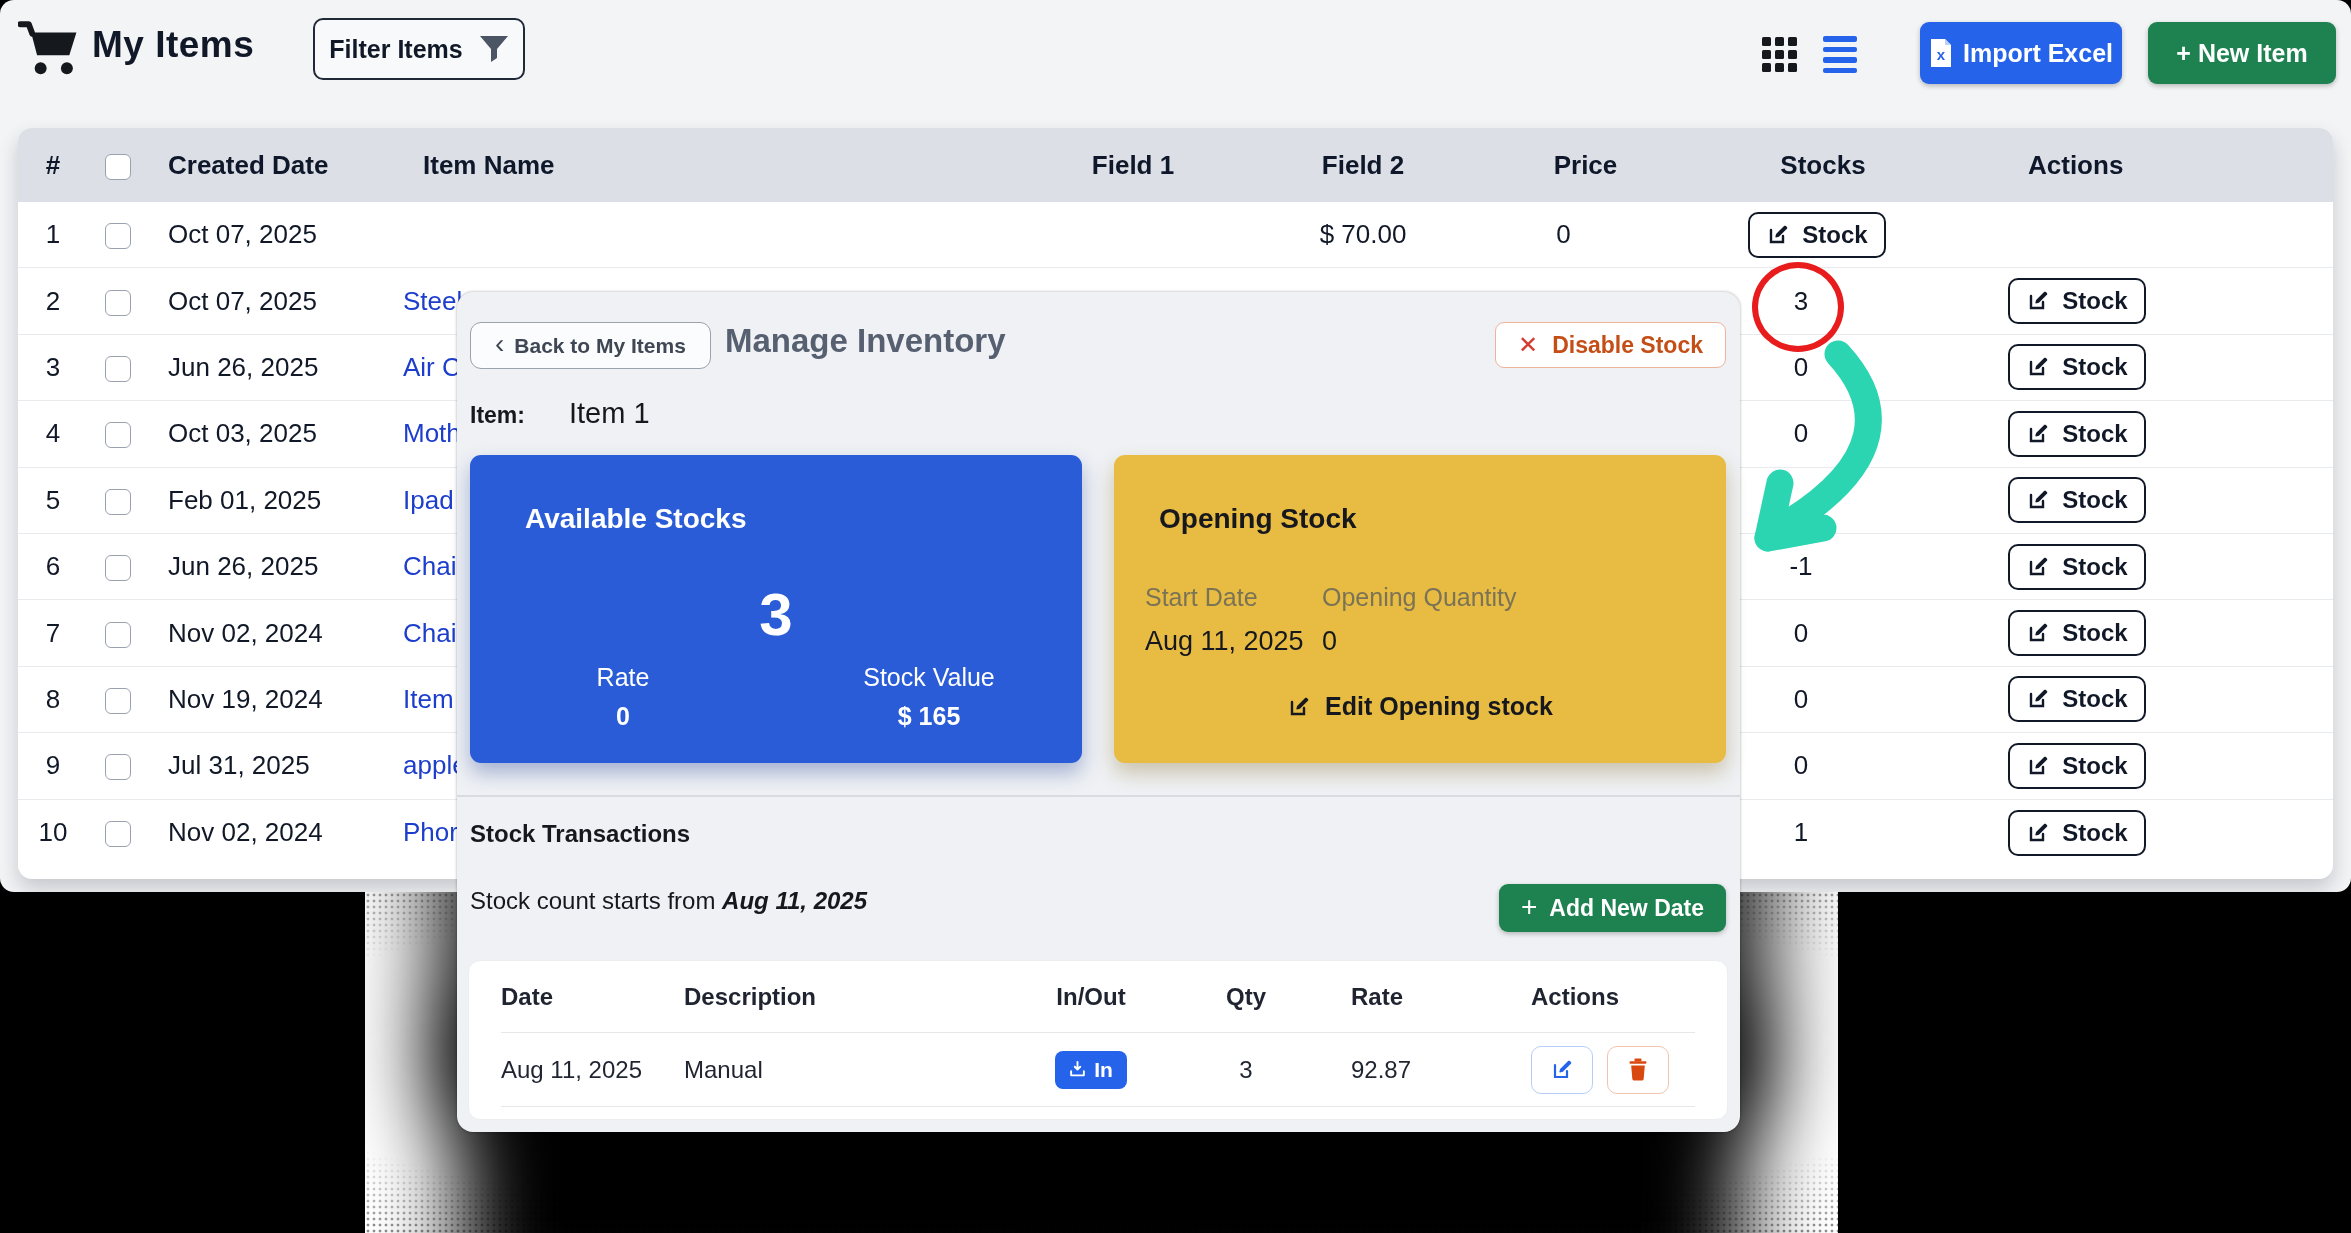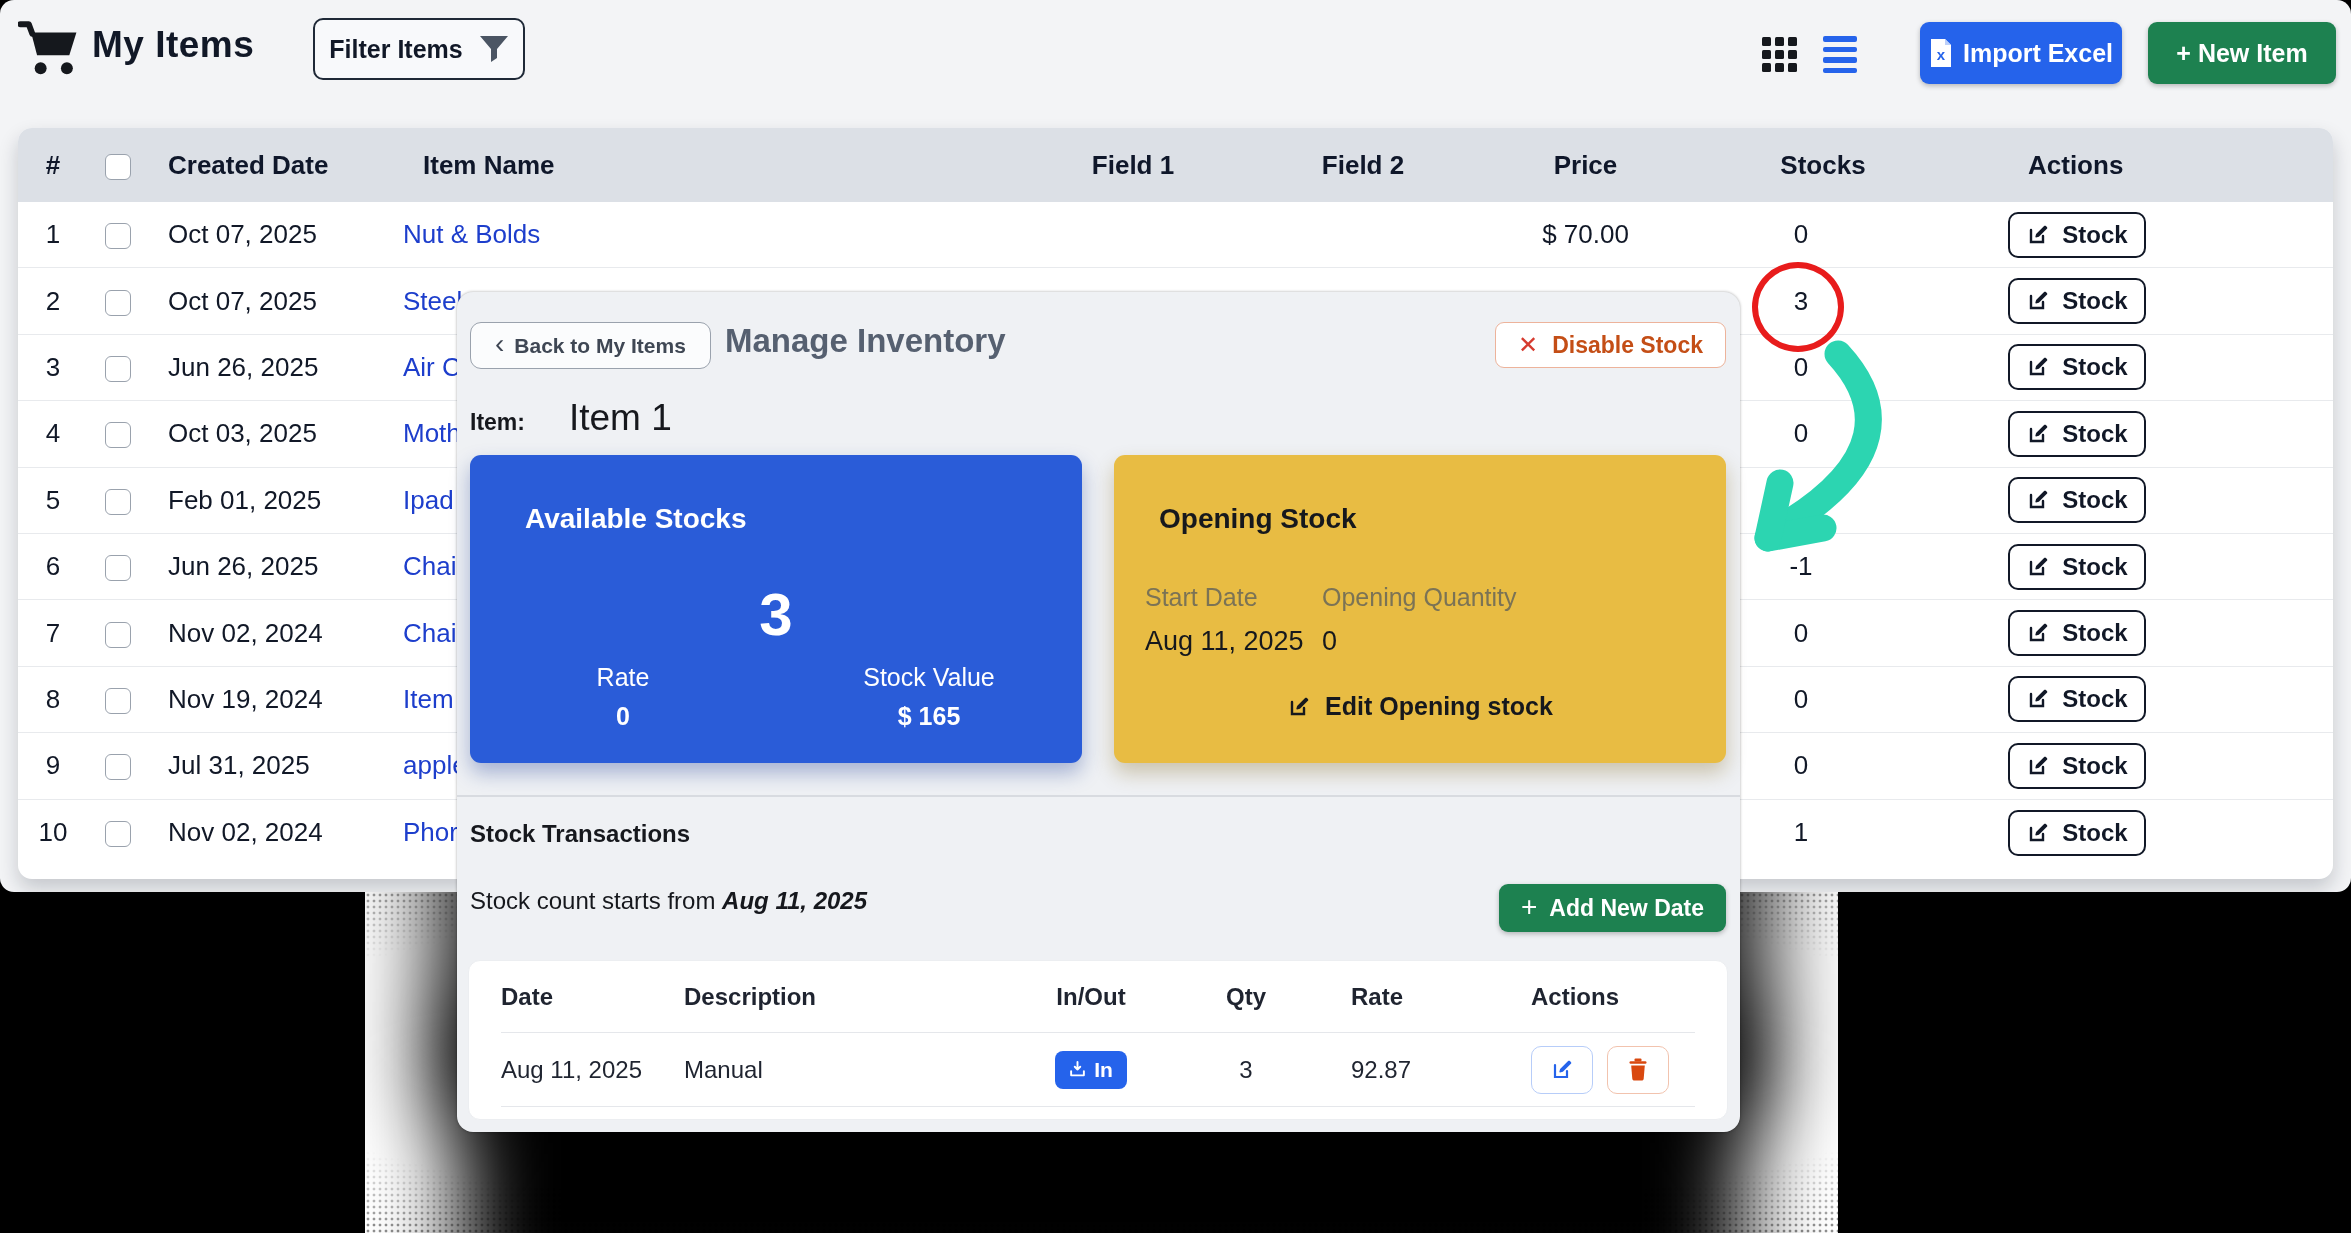--- a/index.html
+++ b/index.html
@@ -58,21 +58,21 @@
 
   
   .modal{position:absolute;left:457px;top:292px;width:1283px;height:840px;background:#eff1f4;border-radius:16px;z-index:5;box-shadow:0 0 3px rgba(0,0,0,.35);}
   .back-btn{position:absolute;left:13px;top:30px;height:47px;padding:0 24px;background:#fbfcfd;border:1.8px solid #9aa2ad;border-radius:11px;display:flex;align-items:center;gap:10px;font-size:21px;font-weight:700;color:#3f4754;cursor:pointer;}
   .back-btn .chev{font-size:28px;line-height:1;font-weight:400;margin-top:-4px;}
   .modal-title{position:absolute;left:268px;top:30px;font-size:33px;font-weight:700;color:#566070;}
   .disable-btn{position:absolute;right:14px;top:30px;height:46px;padding:0 22px;background:#fff;border:1.8px solid #edb39b;border-radius:9px;display:flex;align-items:center;gap:14px;font-size:23px;font-weight:700;color:#c44e16;cursor:pointer;}
   .disable-btn .x{color:#d63b2f;font-size:24px;font-weight:400;}
   .item-line{position:absolute;left:13px;top:105px;display:flex;align-items:baseline;gap:44px;}
   .item-label{font-size:23px;font-weight:700;color:#16181d;}
-  .item-value{font-size:37px;color:#16181d;}
+  .item-value{font-size:29px;color:#16181d;}
 
   .card{position:absolute;top:163px;width:612px;height:308px;border-radius:11px;}
   .card-blue{left:13px;background:#2a5cd8;color:#fff;box-shadow:0 10px 20px rgba(30,60,150,.35);}
   .card-blue .ctitle{position:absolute;left:55px;top:48px;font-size:28px;font-weight:700;}
   .card-blue .bigval{position:absolute;left:0;width:100%;top:125px;text-align:center;font-size:60px;font-weight:700;}
   .card-blue .brow{position:absolute;left:0;bottom:32px;width:100%;display:flex;}
   .card-blue .brow .stack{flex:1;text-align:center;}
   .card-blue .blab{font-size:25px;}
   .card-blue .bval{font-size:25px;font-weight:700;margin-top:10px;}
 
@@ -172,21 +172,20 @@
         <div class="c">Field 2</div>
         <div class="c">Price</div>
         <div class="c">Stocks</div>
         <div class="actions-h">Actions</div>
       </div>
       <div id="rows-mount">
   <div class="trow grid-cols">
     <div class="cell-num">1</div>
     <div class="cell-check"><input type="checkbox" class="cb" style=""></div>
     <div class="cell-date">Oct 07, 2025</div>
-    <div class="cell-name">Nut &amp; Bolds</div>
     <div class="cell-mid"></div>
     <div class="cell-mid"></div>
     <div class="cell-mid">$ 70.00</div>
     <div class="cell-stocks">0</div>
     <div class="cell-actions">
       <button class="stock-btn">
         <svg class="pencil" viewBox="0 0 24 24">
           <path d="M5 7 v12 h12 v-6" fill="none" stroke="#111827" stroke-width="2.4" stroke-linecap="round"></path>
           <path d="M10 14.6 l2.9 -.8 8 -8 c.5 -.5 .5 -1.3 0 -1.8 l-1 -1 c-.5 -.5 -1.3 -.5 -1.8 0 l-8 8 -.8 2.9 z" fill="#111827"></path>
         </svg>

